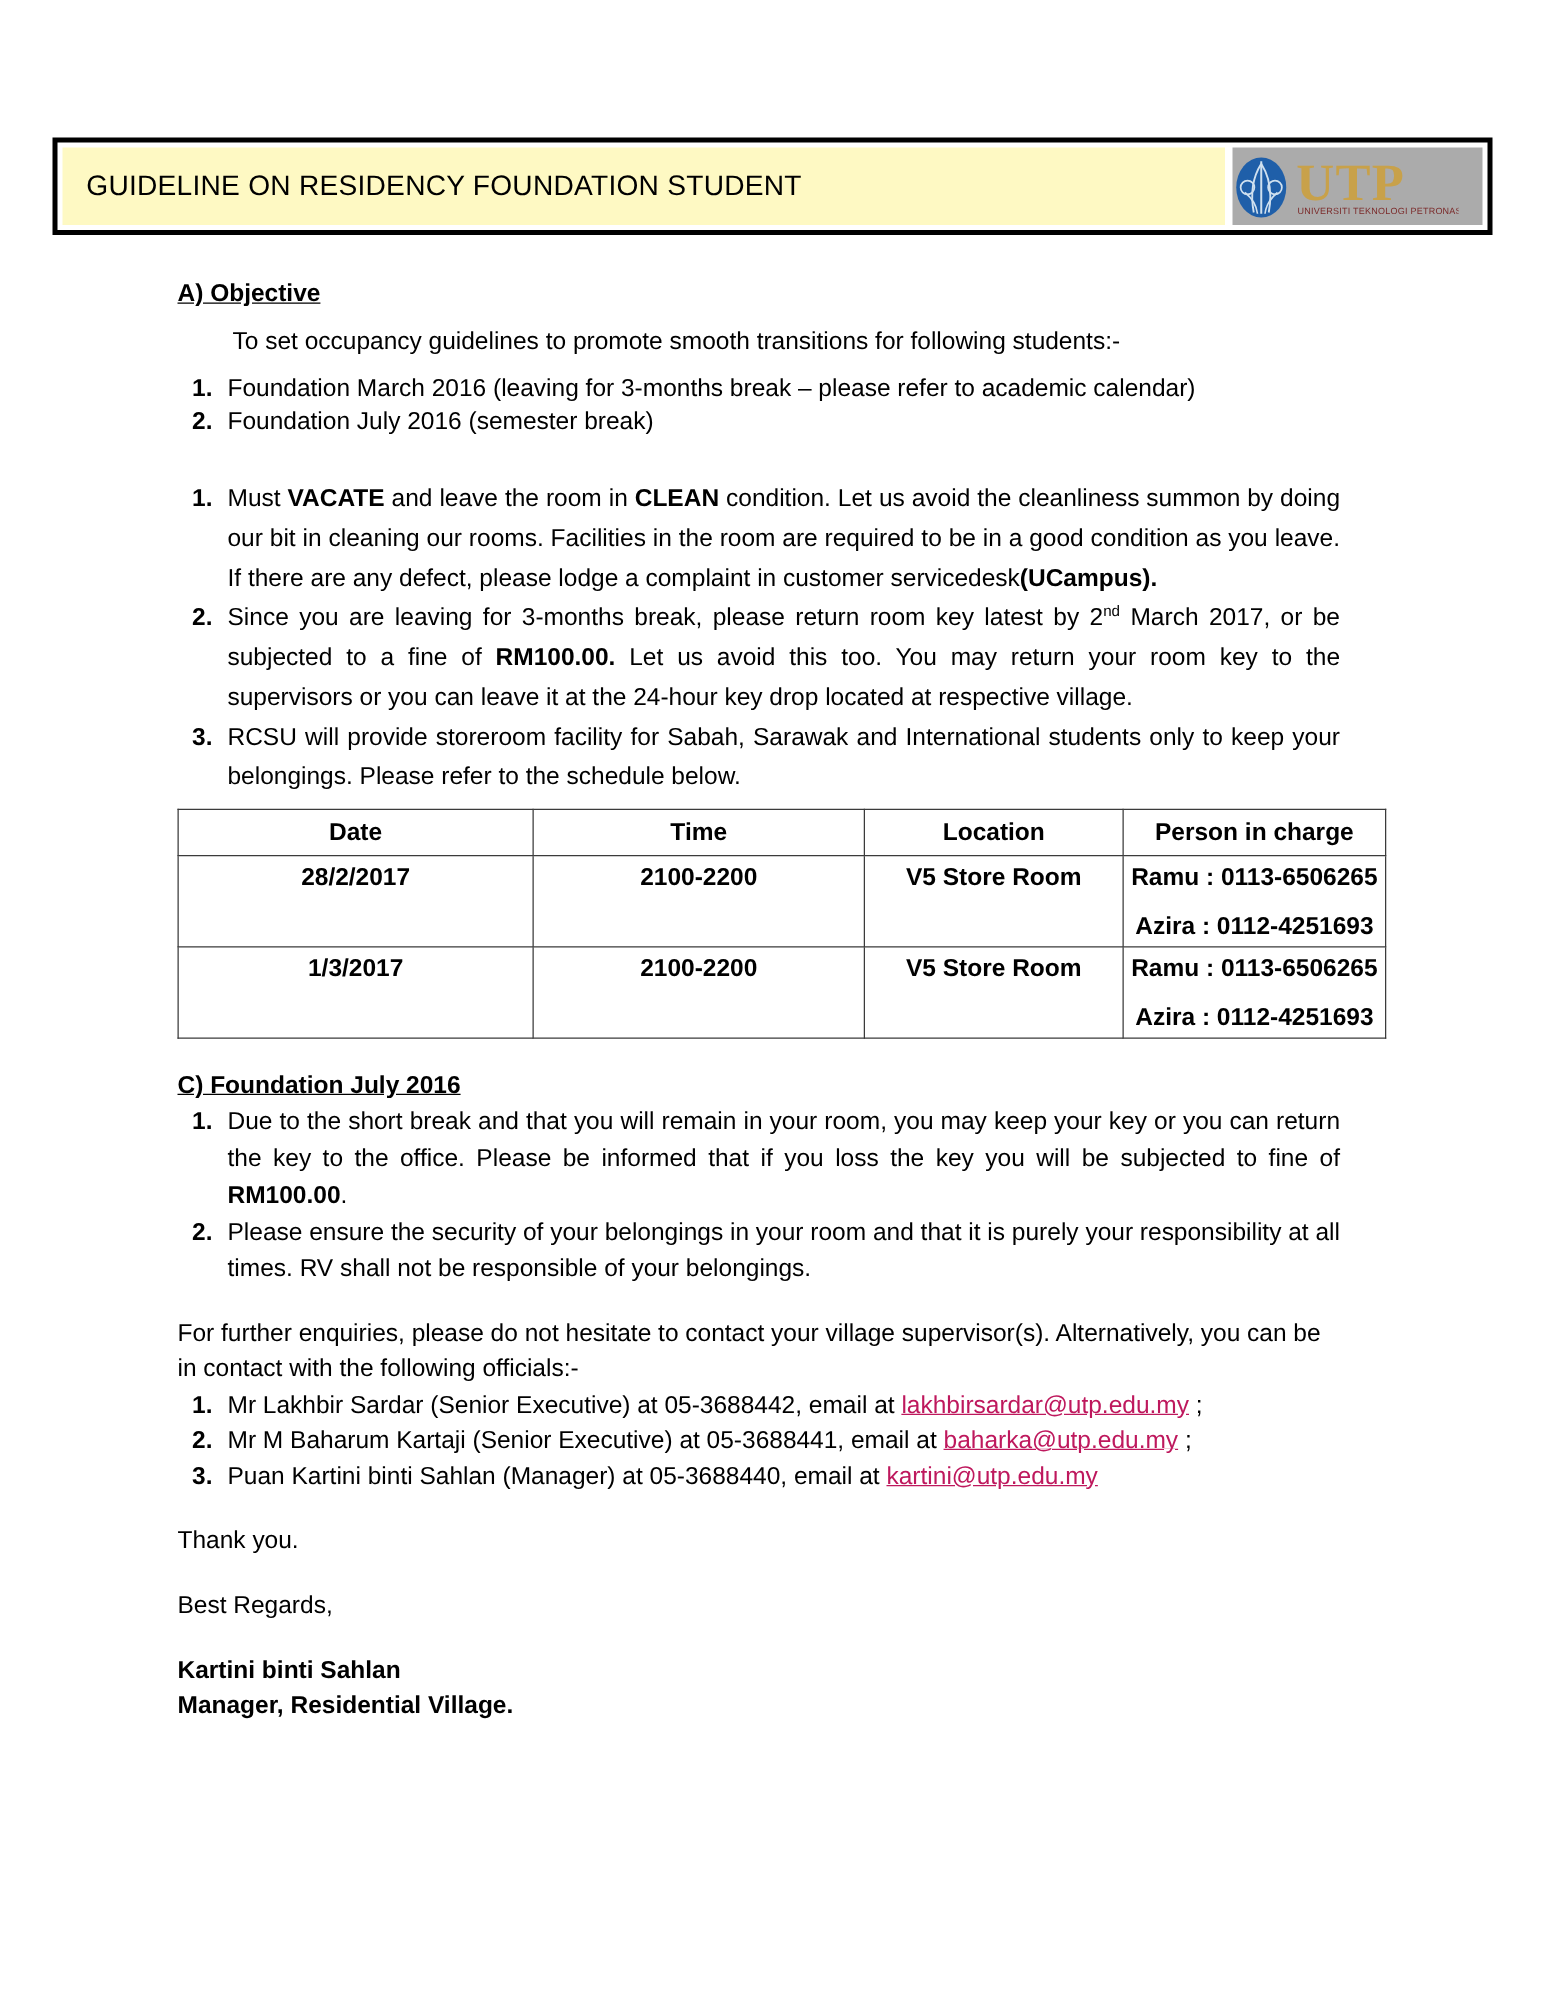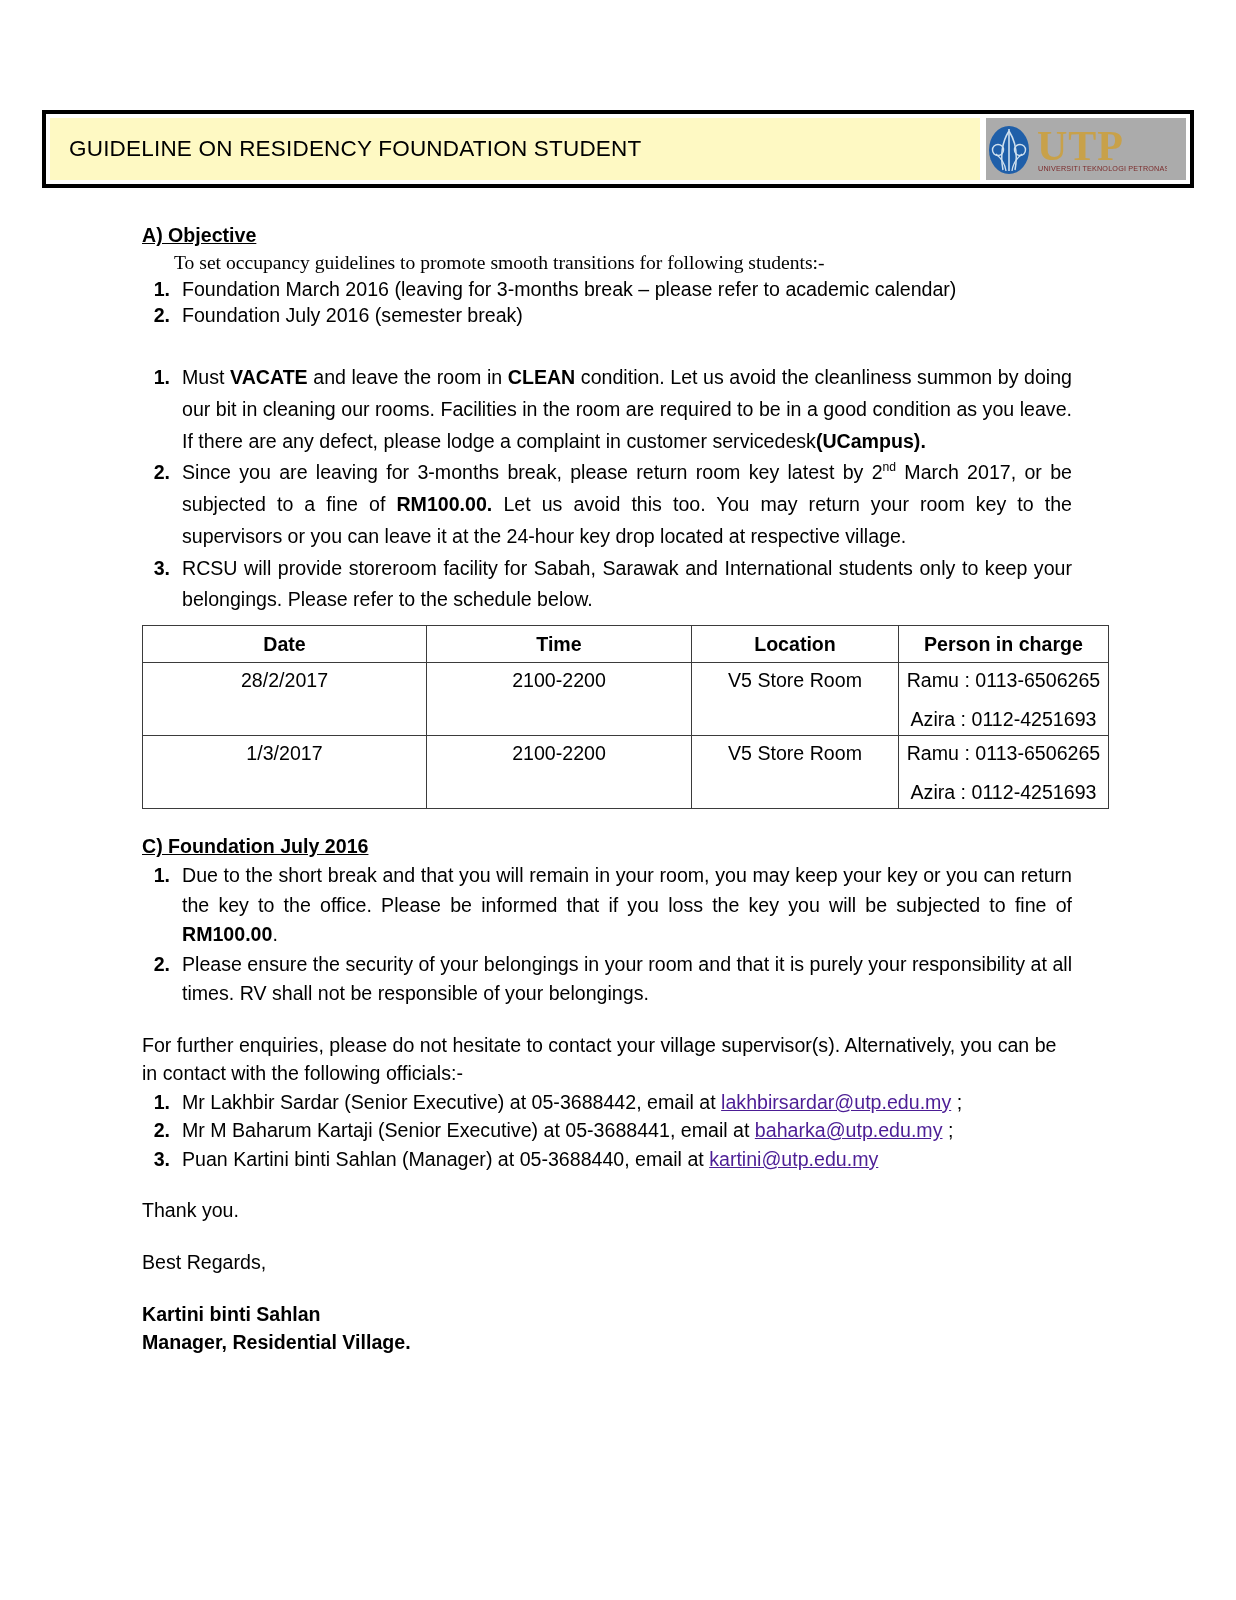--- a/index.html
+++ b/index.html
@@ -85,24 +85,23 @@
     font-weight: bold;
     text-decoration: underline;
     font-size: 19.6px;
     margin: 0;
     padding: 0;
     display: inline-block;
   }
   .sec-head-row { margin: 0 0 2px 0; }
 
   .lead {
-    margin: 0;
+    margin: 12px;
     padding-left: 32px;
     font-size: 19.6px;
-    font-family: Liberation Serif, serif;
   }
 
   ol.decimal {
     margin: 0;
     padding: 0;
     list-style: none;
   }
   ol.decimal > li {
     position: relative;
     padding-left: 40px;
@@ -145,39 +144,39 @@
   }
   .contact-list > li > .num {
     font-weight: normal;
     width: 26px;
   }
 
   b, .b { font-weight: bold; }
   sup { font-size: 0.62em; vertical-align: super; line-height: 0; }
 
   a.email {
-    color: #4c1d95;
+    color: #be185d;
     text-decoration: underline;
   }
 
   
   table.schedule {
     border-collapse: collapse;
     width: 930px;
     margin-top: 9px;
     margin-left: 0px;
     table-layout: fixed;
     font-size: 19.6px;
   }
   table.schedule td, table.schedule th {
     border: 1.4px solid #3b3b3b;
     text-align: center;
     vertical-align: top;
     padding: 4px 4px 3px 4px;
-    font-weight: normal;
+    font-weight: bold;
   }
   table.schedule th {
     font-weight: bold;
     padding: 5px 4px 5px 4px;
   }
   .col-date { width: 275px; }
   .col-time { width: 256px; }
   .col-loc  { width: 198px; }
   .col-pic  { width: 201px; }
   .pic-line { display: block; }

